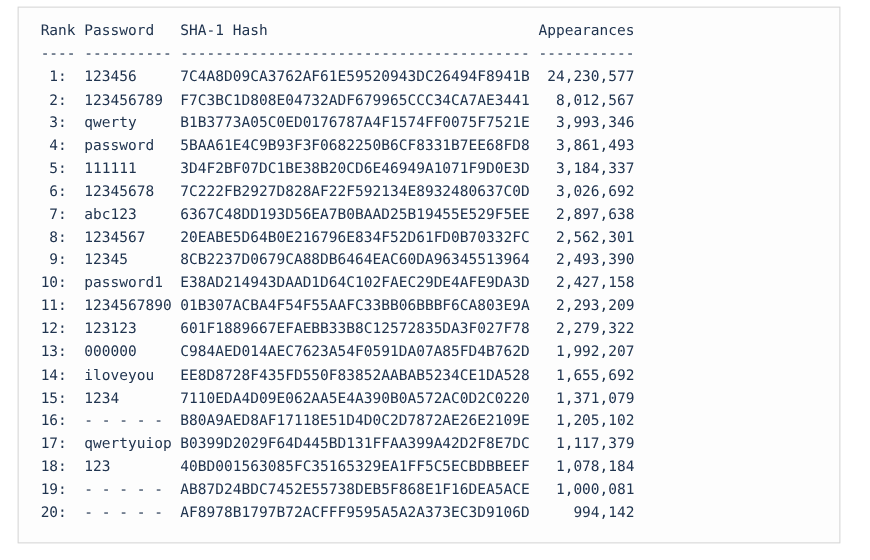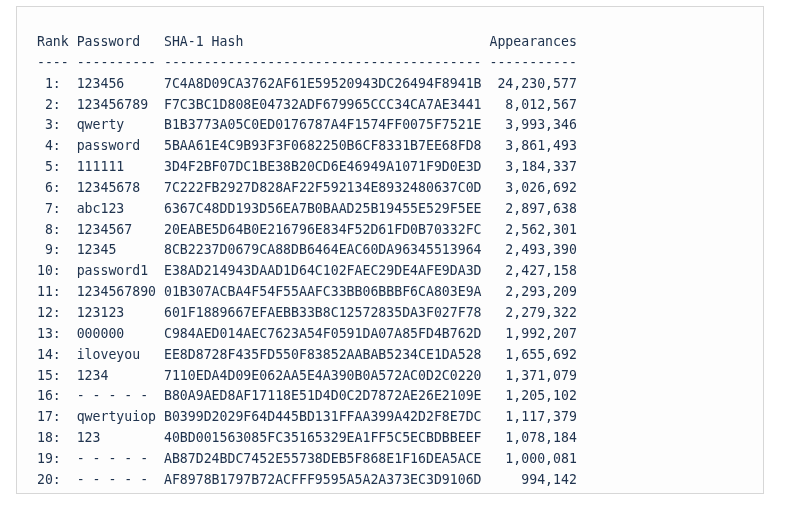--- a/index.html
+++ b/index.html
@@ -23,21 +23,21 @@
     height: 488px;
     background: #fdfdfd;
     border: 1px solid #d7d7d7;
     box-sizing: border-box;
     overflow: hidden;
   }
 
   #terminal-output {
     position: absolute;
     left: 12px;
-    top: 25px;
+    top: 12px;
     margin: 0;
     padding: 0;
     font-family: "DejaVu Sans Mono", "Liberation Mono", monospace;
     font-size: 13.2px;
     line-height: 20.85px;
     color: #20344f;
     white-space: pre;
     letter-spacing: 0px;
     -webkit-font-smoothing: antialiased;
   }

